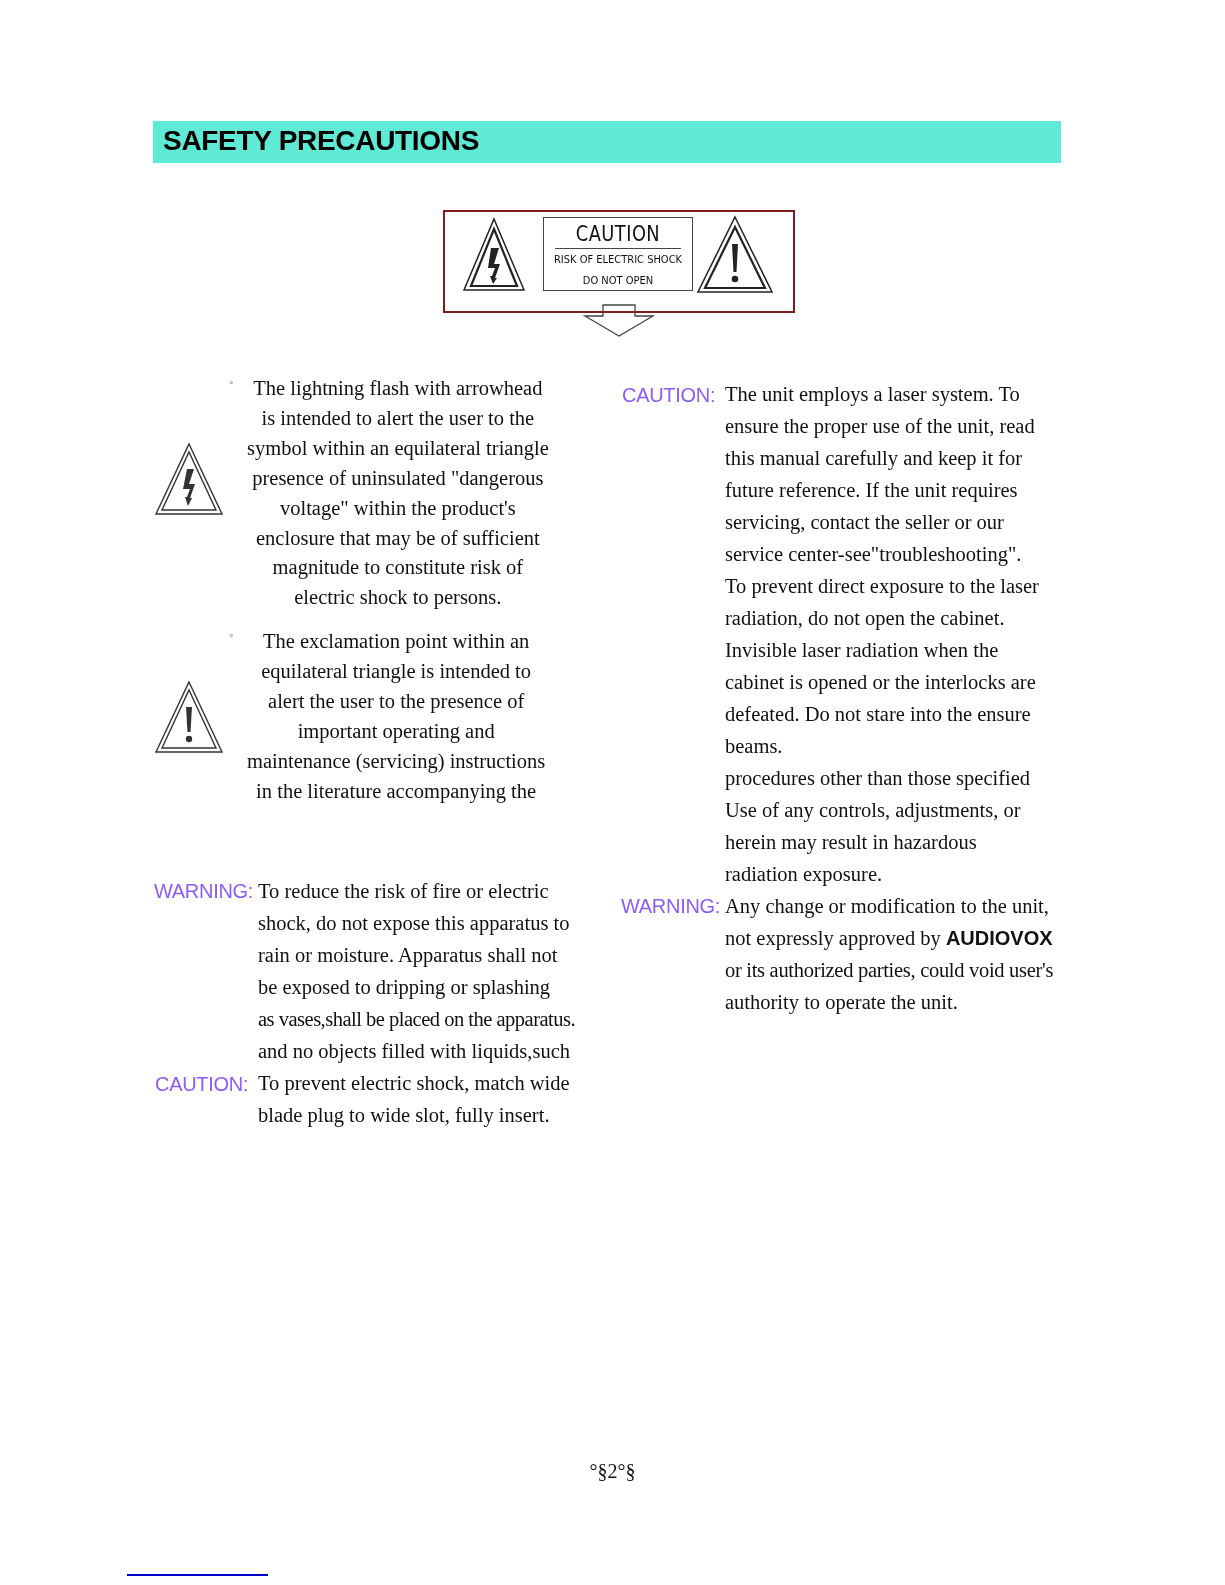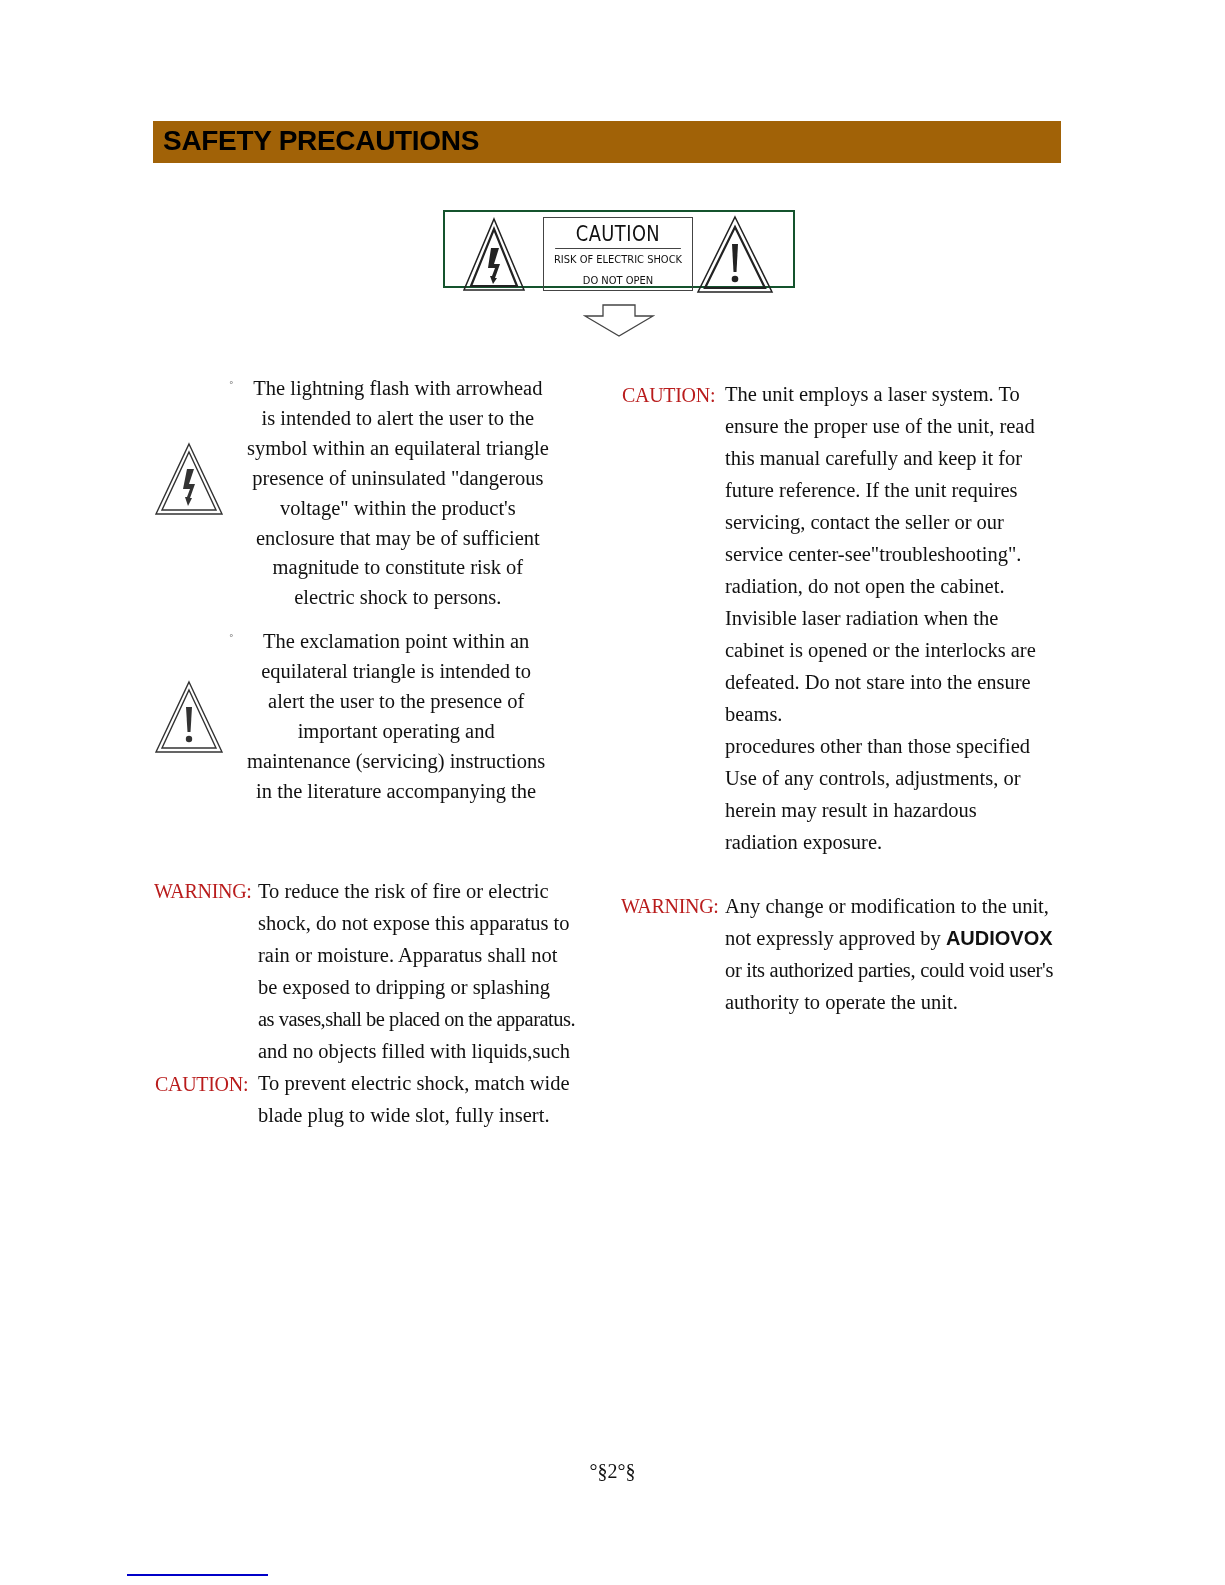--- a/index.html
+++ b/index.html
@@ -1,26 +1,26 @@
 <!DOCTYPE html>
 <html><head>
 <meta charset="utf-8">
 <style>
   html, body { margin: 0; padding: 0; background: #ffffff; }
   body { width: 1225px; height: 1585px; position: relative; overflow: hidden; color: #111; }
   .abs { position: absolute; }
-  .title-bar { left: 153px; top: 121px; width: 908px; height: 42px; background: #a16207; }
+  .title-bar { left: 153px; top: 121px; width: 908px; height: 42px; background: #5eead4; }
   .title-text { left: 10px; top: 4px; font-family: "Liberation Sans", sans-serif; font-weight: bold; font-size: 28px; color: #000; letter-spacing: -0.3px; }
-  .caution-box { left: 443px; top: 210px; width: 352px; height: 78px; border: 2px solid #14532d; box-sizing: border-box; background: #fff; }
+  .caution-box { left: 443px; top: 210px; width: 352px; height: 103px; border: 2px solid #7f1d1d; box-sizing: border-box; background: #fff; }
   .label-box { position: absolute; left: 98px; top: 5px; width: 150px; height: 74px; border: 1.5px solid #444; box-sizing: border-box; font-family: "DejaVu Sans", sans-serif; text-align: center; }
   .label-top { height: 30px; line-height: 32px; font-size: 21px; border-bottom: 1.5px solid #444; letter-spacing: 0.5px; transform: scaleX(0.85); }
   .label-line { font-size: 11px; line-height: 21px; transform: scaleX(0.9); white-space: nowrap; }
   .serif { font-family: "Liberation Serif", serif; font-size: 20.5px; line-height: 29.9px; color: #111; text-align: center; }
   .serif-r { font-family: "Liberation Serif", serif; font-size: 20.5px; line-height: 32px; color: #111; }
-  .sans-label { font-family: Liberation Serif, serif; font-size: 20px; color: #b91c1c; letter-spacing: -0.3px; }
+  .sans-label { font-family: Liberation Sans, sans-serif; font-size: 20px; color: #8b5cf6; letter-spacing: -0.3px; }
   .bullet { font-family: "DejaVu Sans", sans-serif; font-size: 9px; color: #777; }
   .brand { font-family: "Liberation Sans", sans-serif; font-weight: bold; font-size: 20px; }
   .page-num { left: 0; width: 1225px; top: 1460px; text-align: center; font-family: "Liberation Serif", serif; font-size: 20px; }
   .link-line { left: 127px; top: 1574px; width: 141px; height: 2px; background: #0000c8; }
   .line { display: block; white-space: nowrap; }
 </style>
 </head>
 <body>
 
 <div class="abs title-bar">
@@ -98,20 +98,21 @@
 </div>
 
 <div class="abs sans-label" style="left:622px;top:384px">CAUTION:</div>
 <div class="abs serif-r" style="left:725px;top:378px">
   <span class="line">The unit employs a laser system. To</span>
   <span class="line">ensure the proper use of the unit, read</span>
   <span class="line">this manual carefully and keep it for</span>
   <span class="line">future reference. If the unit requires</span>
   <span class="line">servicing, contact the seller or our</span>
   <span class="line">service center-see"troubleshooting".</span>
+  <span class="line">To prevent direct exposure to the laser</span>
   <span class="line">radiation, do not open the cabinet.</span>
   <span class="line">Invisible laser radiation when the</span>
   <span class="line">cabinet is opened or the interlocks are</span>
   <span class="line">defeated. Do not stare into the ensure</span>
   <span class="line">beams.</span>
   <span class="line">procedures other than those specified</span>
   <span class="line">Use of any controls, adjustments, or</span>
   <span class="line">herein may result in hazardous</span>
   <span class="line">radiation exposure.</span>
 </div>

